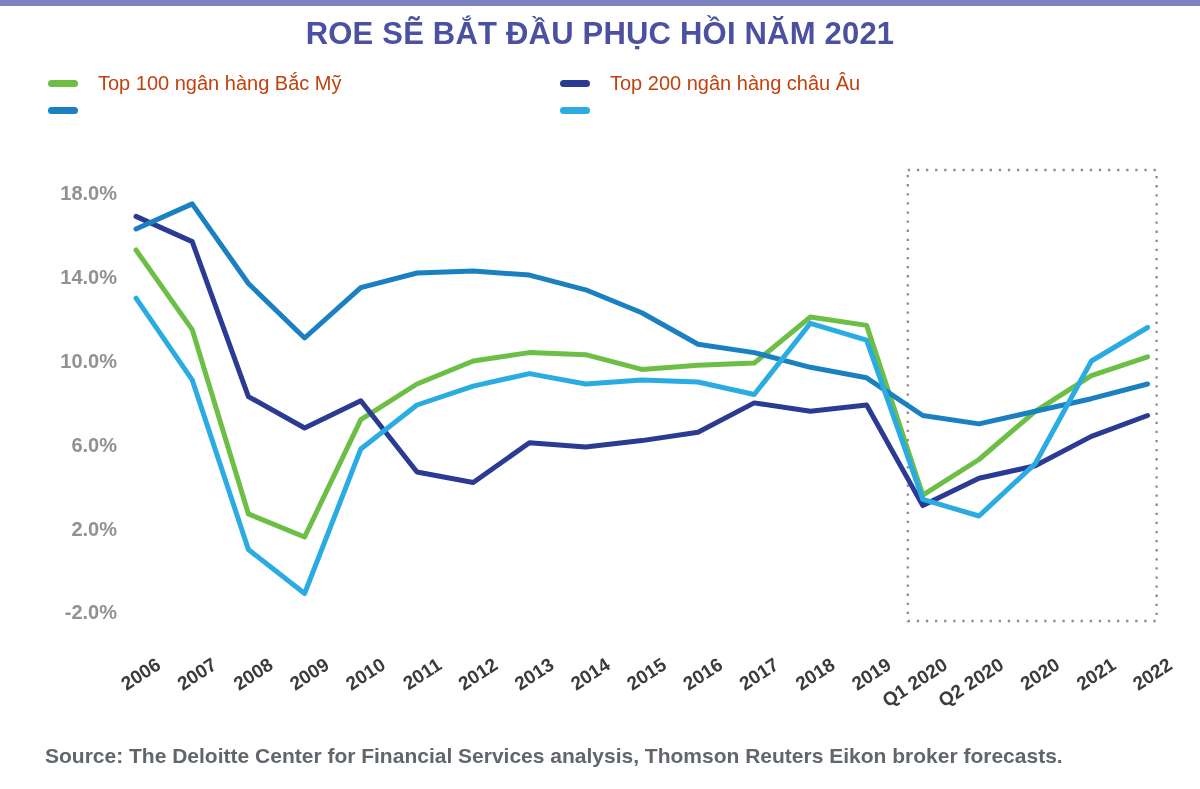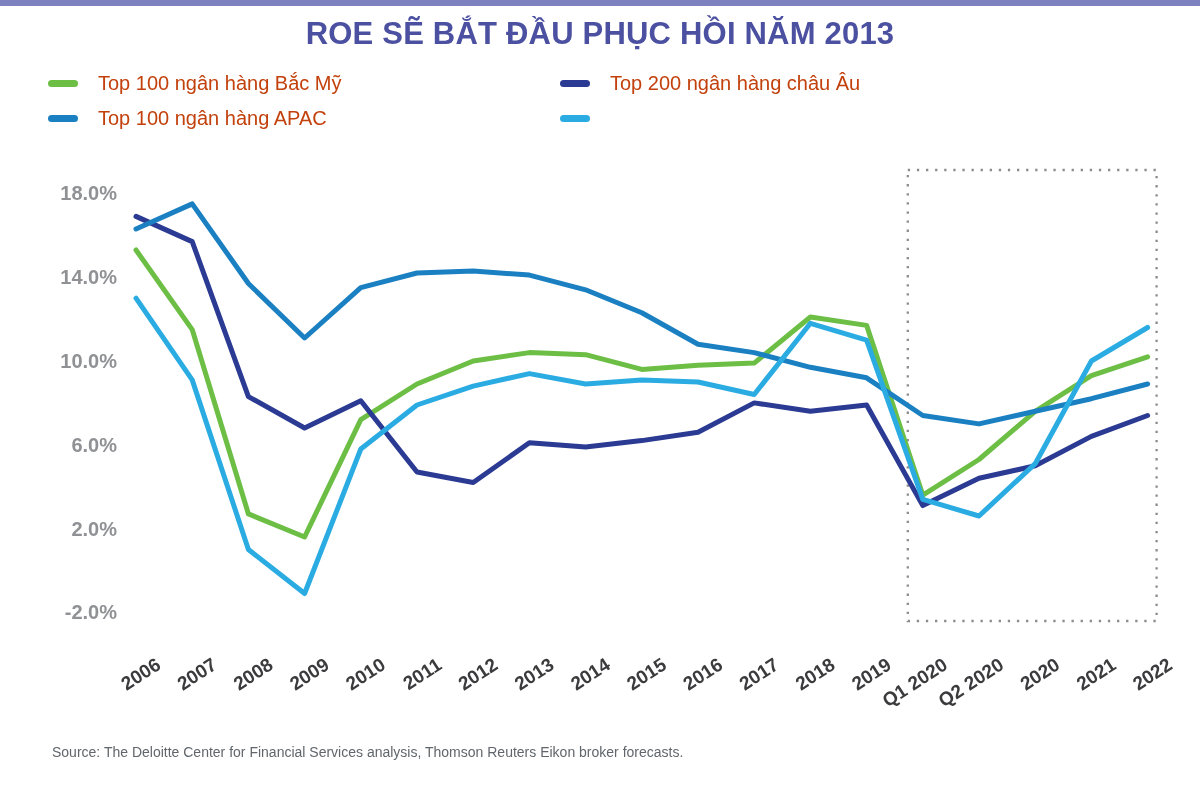--- a/index.html
+++ b/index.html
@@ -17,43 +17,42 @@
   .legend{
     position:absolute;top:72px;left:48px;
     display:grid;grid-template-columns:512px auto;row-gap:12px;
   }
   .legend-item{display:flex;align-items:center;font-size:20px;color:#c2410c;}
   .legend-item .dash{width:30px;height:7px;border-radius:4px;flex:none;margin-right:20px;}
   #chart-svg{position:absolute;top:0;left:0;width:1200px;height:789px;}
   .ytick{font-size:20px;font-weight:600;fill:#8f9194;}
   .xtick{font-size:19px;font-weight:700;fill:#3b3b3d;}
   .source{
-    position:absolute;left:52px;top:744px;width:1120px;
-    font-size:14px;font-weight:400;color:#60666b;
+    position:absolute;left:45px;top:744px;width:1120px;
+    font-size:21px;font-weight:700;color:#60666b;
   }
 </style>
 </head>
 <body>
 
 <div class="topbar" style="background: rgb(125, 129, 192);"></div>
 
-<h1 class="title" style="color: rgb(75, 80, 160);">ROE SẼ BẮT ĐẦU PHỤC HỒI NĂM 2013</h1>
+<h1 class="title" style="color: rgb(75, 80, 160);">ROE SẼ BẮT ĐẦU PHỤC HỒI NĂM 2021</h1>
 
 <div class="legend">
   <div class="legend-item">
     <span class="dash" style="background: rgb(108, 190, 69);"></span>
     <span>Top 100 ngân hàng Bắc Mỹ</span>
   </div>
   <div class="legend-item">
     <span class="dash" style="background: rgb(43, 58, 146);"></span>
     <span>Top 200 ngân hàng châu Âu</span>
   </div>
   <div class="legend-item">
     <span class="dash" style="background: rgb(26, 128, 194);"></span>
-    <span>Top 100 ngân hàng APAC</span>
   </div>
   <div class="legend-item">
     <span class="dash" style="background: rgb(42, 172, 226);"></span>
   </div>
 </div>
 
 <svg id="chart-svg" viewBox="0 0 1200 789">
     <rect x="907.8" y="170" width="248.8" height="451" fill="none" stroke="#8c8c8c" stroke-width="2.3" stroke-dasharray="2.3 6.8"></rect>
     <text x="117" y="200.4" text-anchor="end" class="ytick" fill="#8f9194">18.0%</text>
     <text x="117" y="284.2" text-anchor="end" class="ytick" fill="#8f9194">14.0%</text>

